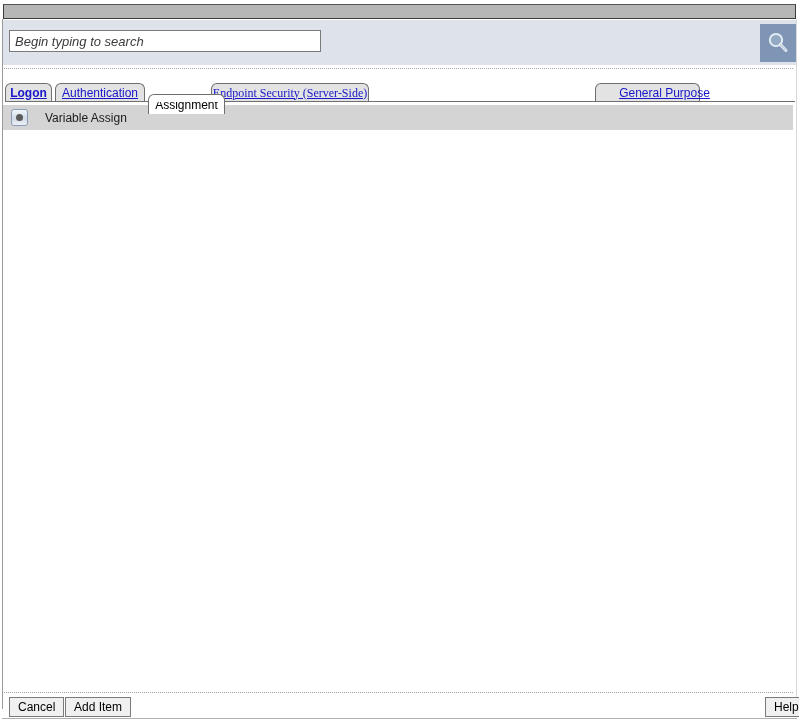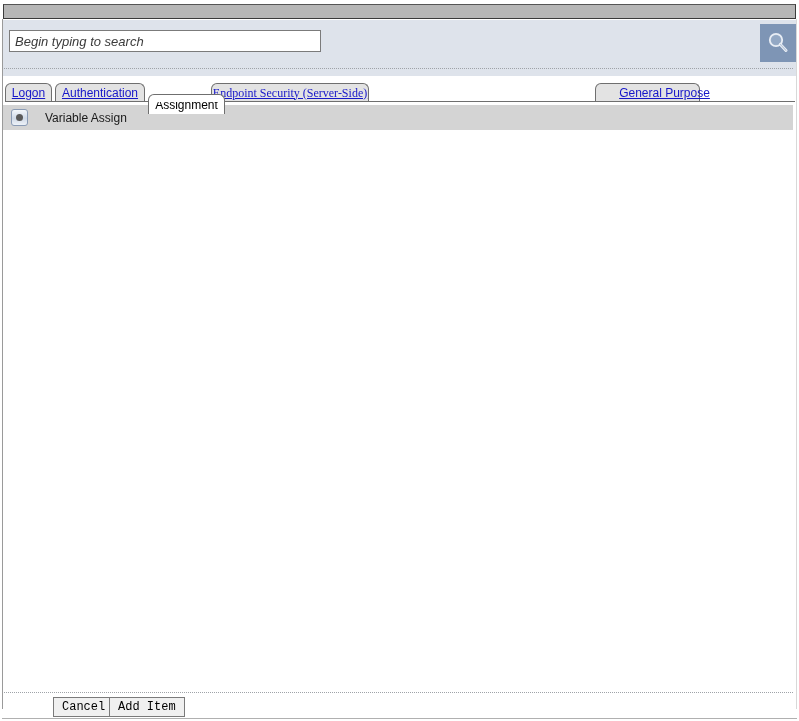--- a/index.html
+++ b/index.html
@@ -58,21 +58,21 @@
     height: 690px;
     background: #d8d8d8;
   }
 
   
   #search-area {
     position: absolute;
     left: 3px;
     top: 20px;
     width: 793px;
-    height: 56px;
+    height: 45px;
     background: #dee3eb;
     box-sizing: border-box;
   }
   #search-input {
     position: absolute;
     left: 6px;
     top: 10px;
     width: 312px;
     height: 22px;
     box-sizing: border-box;
@@ -245,30 +245,29 @@
     width: 793px;
     height: 24px;
     background: #ffffff;
   }
   .btn {
     position: absolute;
     height: 20px;
     box-sizing: border-box;
     background: #f0f0f0;
     border: 1px solid #7a7a7a;
-    font-family: Liberation Mono, monospace;
+    font-family: Liberation Sans, sans-serif;
     font-size: 12px;
     color: #000000;
     cursor: pointer;
     display: flex;
     align-items: center;
     justify-content: center;
     padding: 0 8px;
     line-height: 1;
-    margin-left: 44px;
   }
   #cancel-button { left: 6px;  top: 3px; min-width: 48px; }
   #add-item-button { left: 62px; top: 3px; min-width: 58px; }
   #help-button { left: 762px; top: 3px; min-width: 30px; }
 
   
   #bottom-edge {
     position: absolute;
     left: 2px;
     top: 718px;
@@ -313,21 +312,21 @@
           <line x1="14.4" y1="13.4" x2="20" y2="19.4" stroke="#eef2f8" stroke-width="3" stroke-linecap="round"></line>
           <line x1="14.4" y1="13.4" x2="20" y2="19.4" stroke="#b9c7da" stroke-width="1.2" stroke-linecap="round"></line>
         </svg>
       </span>
     </button>
   </div>
 
   <div id="sep-top" class="dotted-sep"></div>
 
   <div id="tab-strip">
-      <div class="tab" style="left: 0px; width: 47px;">
+      <div class="tab" style="left: 0px; width: 47px; font-weight: bold;">
         <span>Logon</span>
       </div>
       <div class="tab" style="left: 50px; width: 90px;">
         <span>Authentication</span>
       </div>
       <div class="tab selected" style="left: 143px; width: 77px;">
         <span>Assignment</span>
       </div>
       <div class="tab" style="left: 206px; width: 158px; font-family: Liberation Serif, serif;">
         <span>Endpoint Security (Server-Side)</span>

